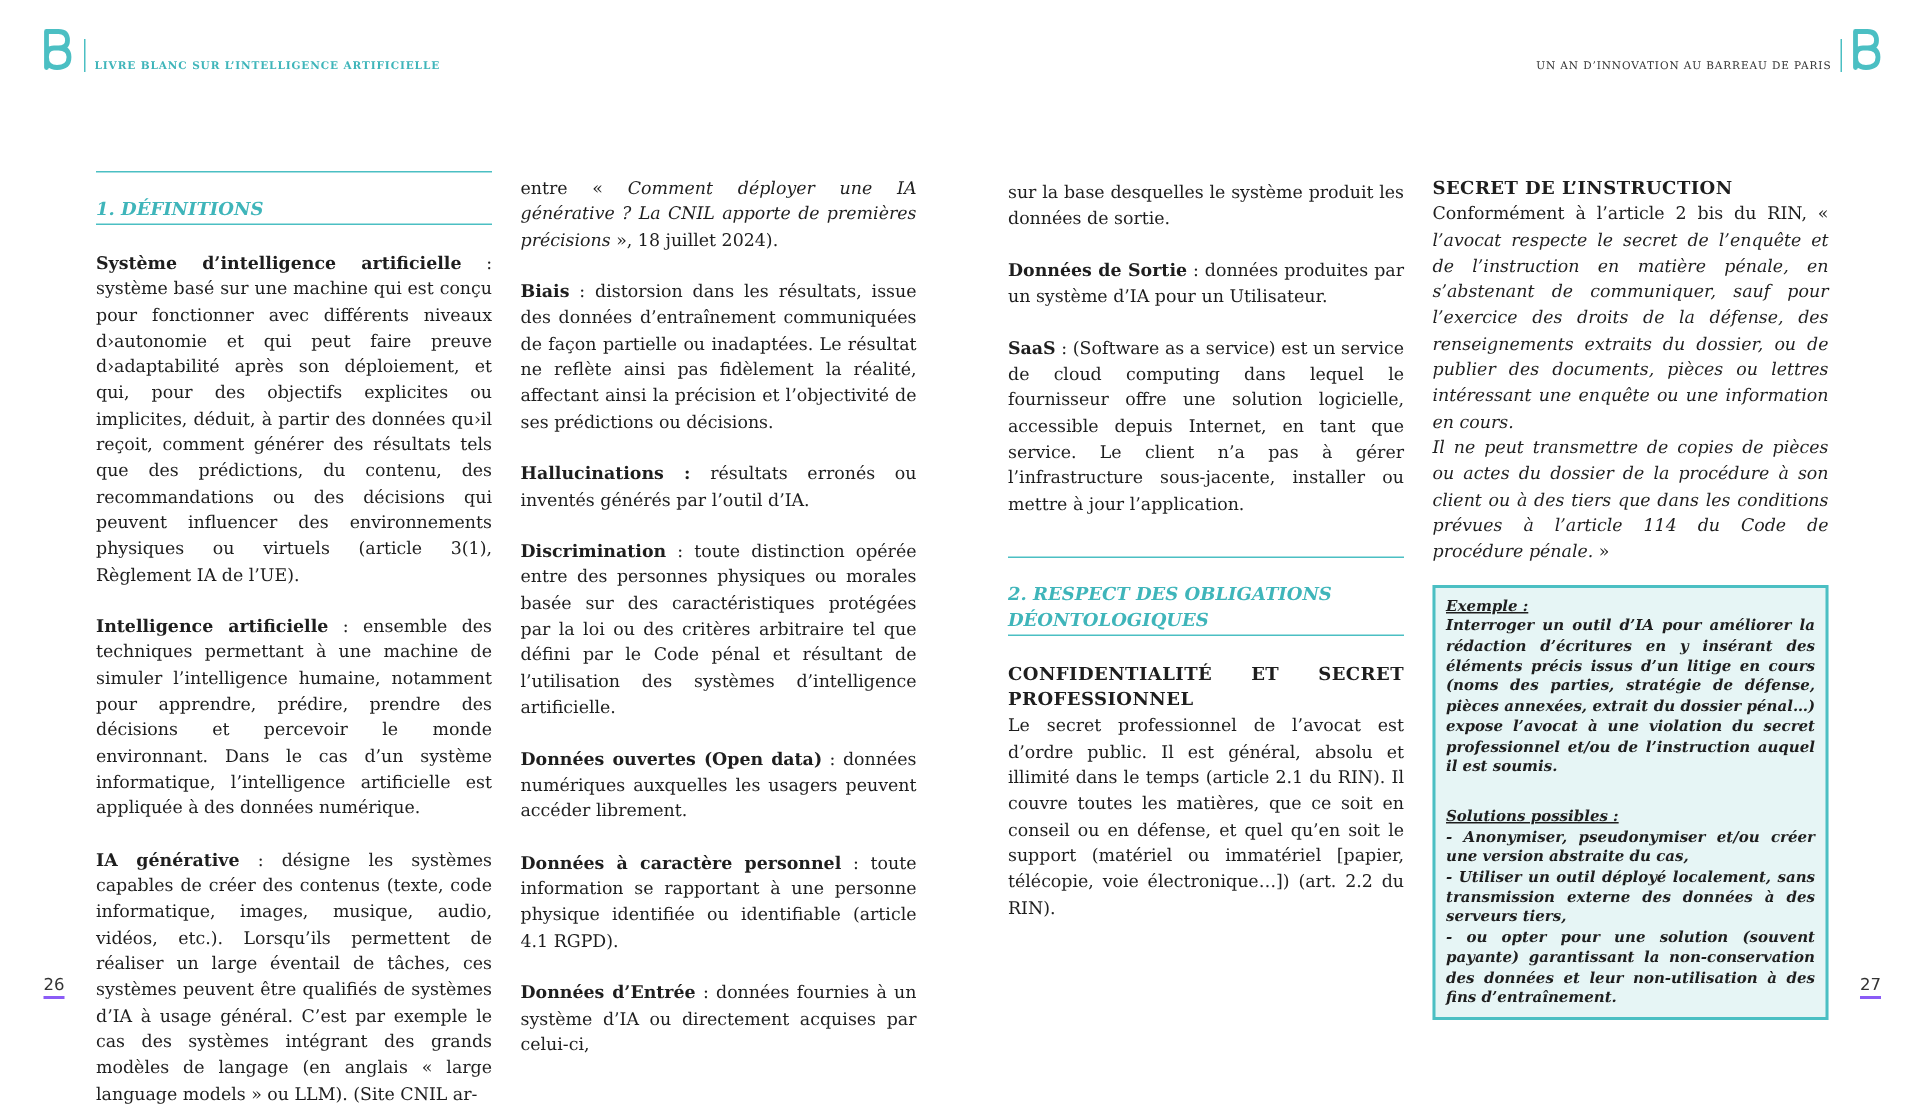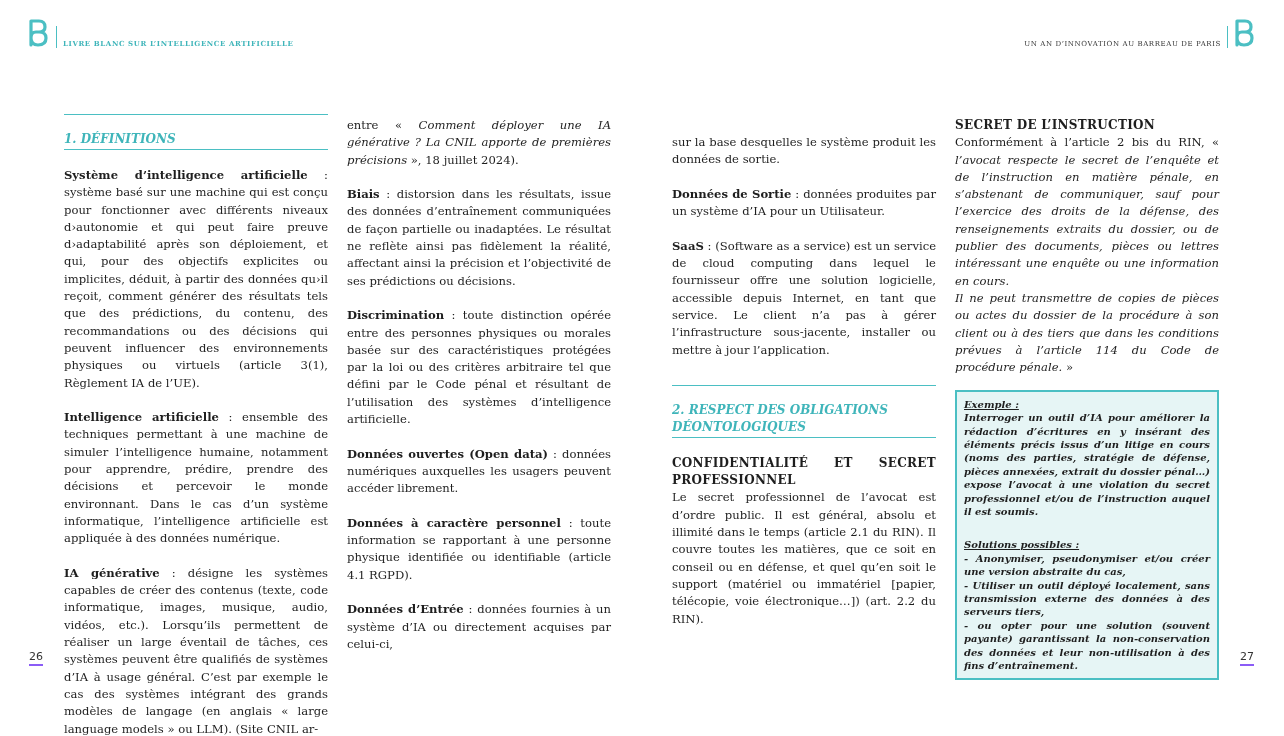--- a/index.html
+++ b/index.html
@@ -49,27 +49,28 @@
 <div class="col c1">
   <div class="sec-title">1. DÉFINITIONS</div>
   <p><b>Système d’intelligence artificielle</b><span> : système basé sur une machine qui est conçu pour fonctionner avec différents niveaux d›autonomie et qui peut faire preuve d›adaptabilité après son déploiement, et qui, pour des objectifs explicites ou implicites, déduit, à partir des données qu›il reçoit, comment générer des résultats tels que des prédictions, du contenu, des recommandations ou des décisions qui peuvent influencer des environnements physiques ou virtuels (article 3(1), Règlement IA de l’UE).</span></p>
   <p><b>Intelligence artificielle</b><span> : ensemble des techniques permettant à une machine de simuler l’intelligence humaine, notamment pour apprendre, prédire, prendre des décisions et percevoir le monde environnant. Dans le cas d’un système informatique, l’intelligence artificielle est appliquée à des données numérique.</span></p>
   <p><b>IA générative</b><span> : désigne les systèmes capables de créer des contenus (texte, code informatique, images, musique, audio, vidéos, etc.). Lorsqu’ils permettent de réaliser un large éventail de tâches, ces systèmes peuvent être qualifiés de systèmes d’IA à usage général. C’est par exemple le cas des systèmes intégrant des grands modèles de langage (en anglais « large language models » ou LLM). (Site CNIL ar-</span></p>
 </div>
 
 <div class="col c2" style="top:117px;">
   <p><span>entre « </span><i>Comment déployer une IA générative ? La CNIL apporte de premières précisions</i><span> », 18 juillet 2024).</span></p>
   <p><b>Biais</b><span> : distorsion dans les résultats, issue des données d’entraînement communiquées de façon partielle ou inadaptées. Le résultat ne reflète ainsi pas fidèlement la réalité, affectant ainsi la précision et l’objectivité de ses prédictions ou décisions.</span></p>
+  <p><b>Hallucinations :</b><span> résultats erronés ou inventés générés par l’outil d’IA.</span></p>
   <p><b>Discrimination</b><span> : toute distinction opérée entre des personnes physiques ou morales basée sur des caractéristiques protégées par la loi ou des critères arbitraire tel que défini par le Code pénal et résultant de l’utilisation des systèmes d’intelligence artificielle.</span></p>
   <p><b>Données ouvertes (Open data)</b><span> : données numériques auxquelles les usagers peuvent accéder librement.</span></p>
   <p><b>Données à caractère personnel</b><span> : toute information se rapportant à une personne physique identifiée ou identifiable (article 4.1 RGPD).</span></p>
   <p><b>Données d’Entrée</b><span> : données fournies à un système d’IA ou directement acquises par celui-ci,</span></p>
 </div>
 
-<div class="col c3" style="top:134px;">
+<div class="col c3" style="top:120px;">
   <p>sur la base desquelles le système produit les données de sortie.</p>
   <p><b>Données de Sortie</b><span> : données produites par un système d’IA pour un Utilisateur.</span></p>
   <p><b>SaaS</b><span> : (Software as a service) est un service de cloud computing dans lequel le fournisseur offre une solution logicielle, accessible depuis Internet, en tant que service. Le client n’a pas à gérer l’infrastructure sous-jacente, installer ou mettre à jour l’application.</span></p>
   <div class="sec-title" style="margin-top:26px;">2. RESPECT DES OBLIGATIONS DÉONTOLOGIQUES</div>
   <div class="subhead">CONFIDENTIALITÉ ET SECRET PROFESSIONNEL</div>
   <p class="tight">Le secret professionnel de l’avocat est d’ordre public. Il est général, absolu et illimité dans le temps (article 2.1 du RIN). Il couvre toutes les matières, que ce soit en conseil ou en défense, et quel qu’en soit le support (matériel ou immatériel [papier, télécopie, voie électronique…]) (art. 2.2 du RIN).</p>
 </div>
 
 <div class="col c4" style="top:117px;">
   <div class="subhead">SECRET DE L’INSTRUCTION</div>

